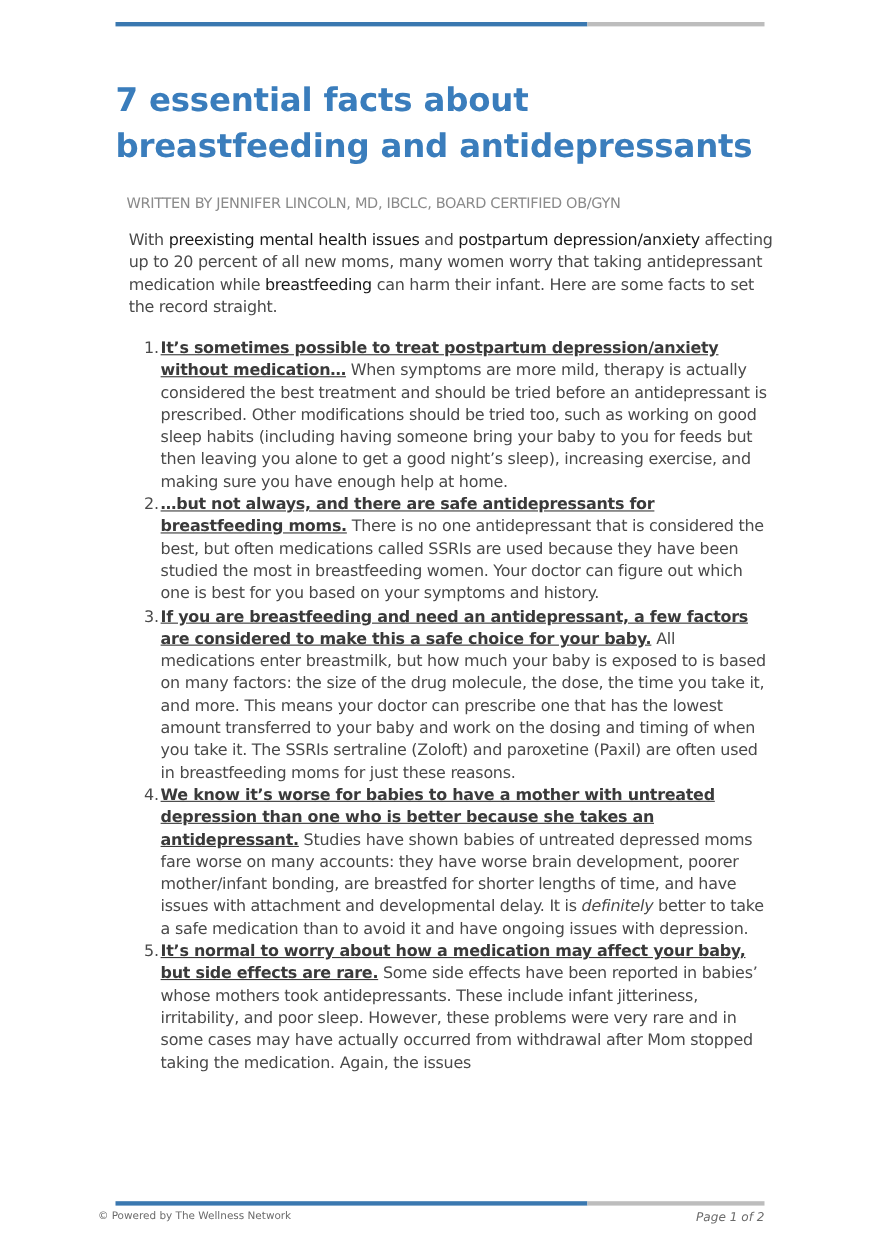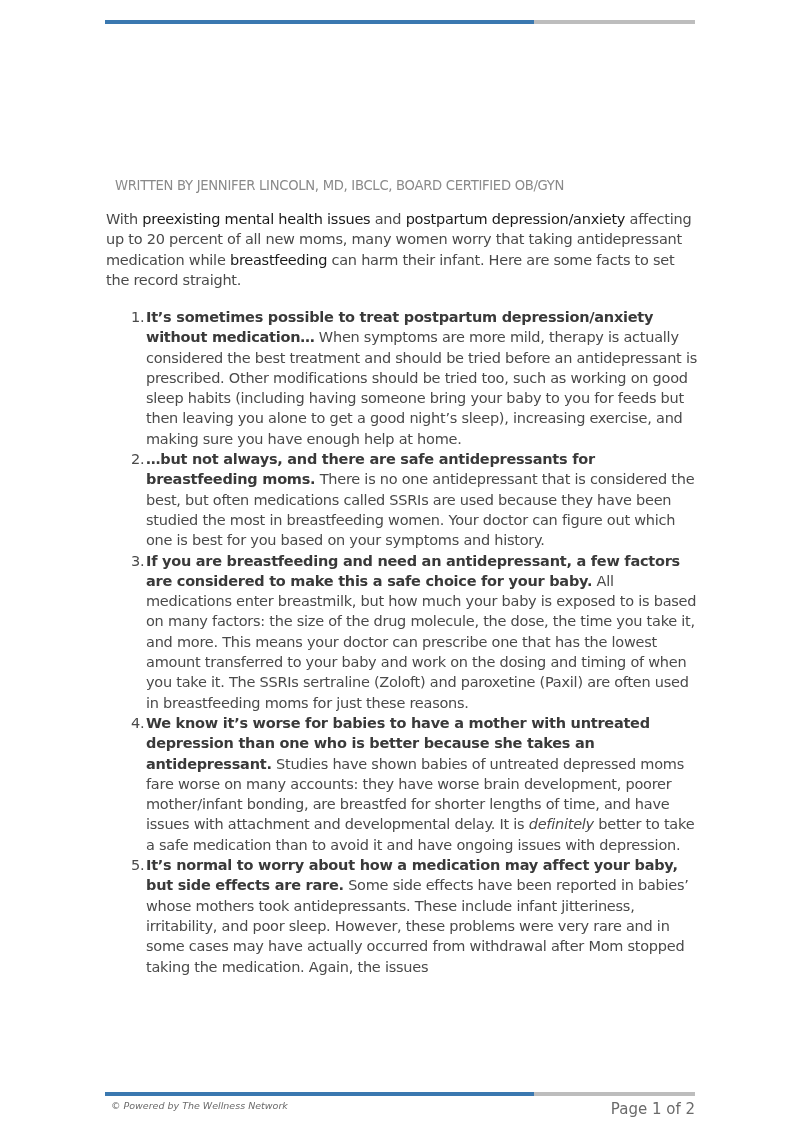--- a/index.html
+++ b/index.html
@@ -12,45 +12,47 @@
   #footer-bar { top: 1092px; }
 
   .title { position: absolute; left: 105px; top: 70px; width: 600px; margin: 0;
            font-family: "DejaVu Sans", sans-serif; font-weight: bold;
            font-size: 29.5px; line-height: 42px; color: #3a7dbc; letter-spacing: -0.2px; }
   .title span { display: block; }
 
   .byline { position: absolute; left: 115px; top: 176px; width: 600px; margin: 0;
             font-size: 13.2px; color: #8a8a8a; letter-spacing: -0.3px; line-height: 20px; }
 
-  .intro { position: absolute; left: 106px; top: 209px; width: 595px; margin: 0;
+  .intro { position: absolute; left: 117px; top: 209px; width: 595px; margin: 0;
            font-size: 14.5px; line-height: 20.3px; color: #4a4a4a; letter-spacing: -0.25px; }
   .intro .link { color: #1a1a1a; }
 
   .facts { position: absolute; left: 105px; top: 307px; width: 595px; margin: 0; padding: 0;
            list-style: none; font-size: 14.5px; line-height: 20.3px; color: #4a4a4a; letter-spacing: -0.25px; }
   .facts li { position: relative; padding-left: 41px; }
   .facts .num { position: absolute; left: 26px; top: 0; color: #4a4a4a; }
-  .facts .head { font-weight: bold; color: #3a3a3a; }
+  .facts .head { font-weight: bold; color: #3a3a3a; text-decoration: underline; }
   .facts em { font-style: italic; margin-top: 22px; }
 
-  .footer-left { position: absolute; left: 111px; top: 1100px; font-size: 9.5px;
-                 font-style: italic; color: #6a6a6a; }
-  .footer-right { position: absolute; right: 105px; top: 1100px; font-size: 15px;
-                  color: #6a6a6a; }
+  .footer-left { position: absolute; left: 89px; top: 1100px; font-size: 9.5px;
+                 color: #6a6a6a; }
+  .footer-right { position: absolute; right: 105px; top: 1100px; font-size: 11px;
+                  font-style: italic; color: #6a6a6a; }
 </style>
 </head>
 <body>
 
 <div id="top-bar" class="bar">
   <div class="blue"></div>
   <div class="gray"></div>
 </div>
 
 <h1 class="title">
+  <span>7 essential facts about</span>
+  <span>breastfeeding and antidepressants</span>
 </h1>
 
 <p class="byline">WRITTEN BY JENNIFER LINCOLN, MD, IBCLC, BOARD CERTIFIED OB/GYN</p>
 
 <p class="intro"><span>With </span><span class="link">preexisting mental health issues</span><span> and </span><span class="link">postpartum depression/anxiety</span><span> affecting up to 20 percent of all new moms, many women worry that taking antidepressant medication while </span><span class="link">breastfeeding</span><span> can harm their infant. Here are some facts to set the record straight.</span></p>
 
 <ol class="facts">
   <li>
     <span class="num">1.</span><span class="head">It’s sometimes possible to treat postpartum depression/anxiety without medication…</span><span> When symptoms are more mild, therapy is actually considered the best treatment and should be tried before an antidepressant is prescribed. Other modifications should be tried too, such as working on good sleep habits (including having someone bring your baby to you for feeds but then leaving you alone to get a good night’s sleep), increasing exercise, and making sure you have enough help at home.</span>
   </li>

